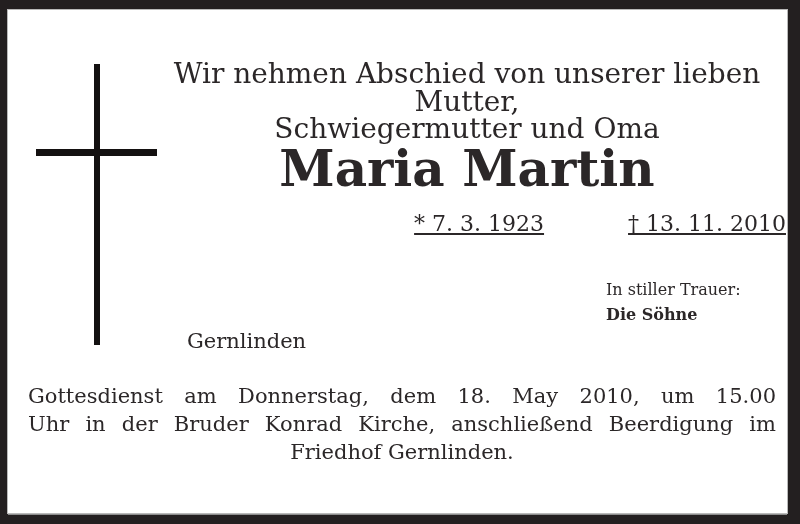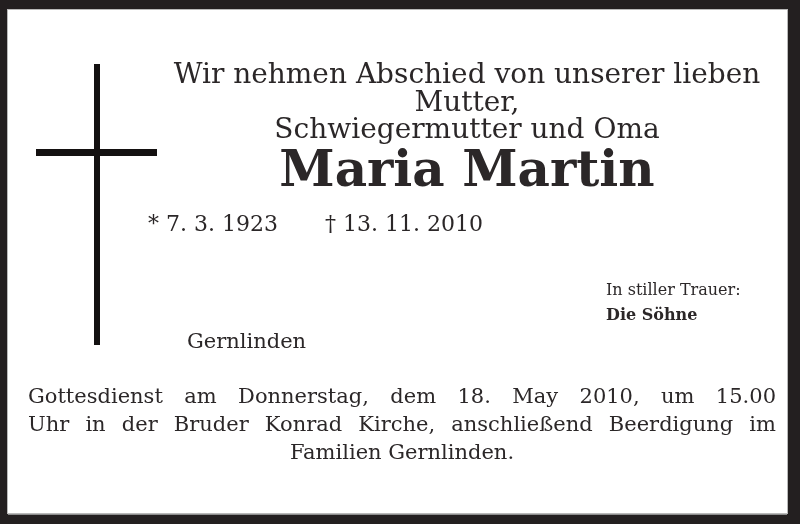--- a/index.html
+++ b/index.html
@@ -61,25 +61,26 @@
     line-height: 58px;
     white-space: nowrap;
     font-weight: bold;
   }
   .dates {
     position: absolute;
     left: 140px;
     top: 200px;
     width: 638px;
     display: flex;
-    justify-content: flex-start;
-    gap: 47px;
+    justify-content: flex-end;
+    gap: 84px;
     font-size: 22px;
     line-height: 28px;
     white-space: nowrap;
+    text-decoration: underline;
   }
   .place {
     position: absolute;
     left: 169px;
     top: 318px;
     font-size: 21px;
     line-height: 27px;
     white-space: nowrap;
     margin-left: 10px;
   }
@@ -136,16 +137,16 @@
   <div class="place">Gernlinden</div>
 
   <div class="mourners">
     <div>In stiller Trauer:</div>
     <div class="bold">Die Söhne</div>
   </div>
 
   <div class="service">
     <div class="jline">Gottesdienst am Donnerstag, dem 18. May 2010, um 15.00</div>
     <div class="jline">Uhr in der Bruder Konrad Kirche, anschließend Beerdigung im</div>
-    <div class="cline">Familien Gernlinden.</div>
+    <div class="cline">Friedhof Gernlinden.</div>
   </div>
 
 </div>
 
 </body></html>

